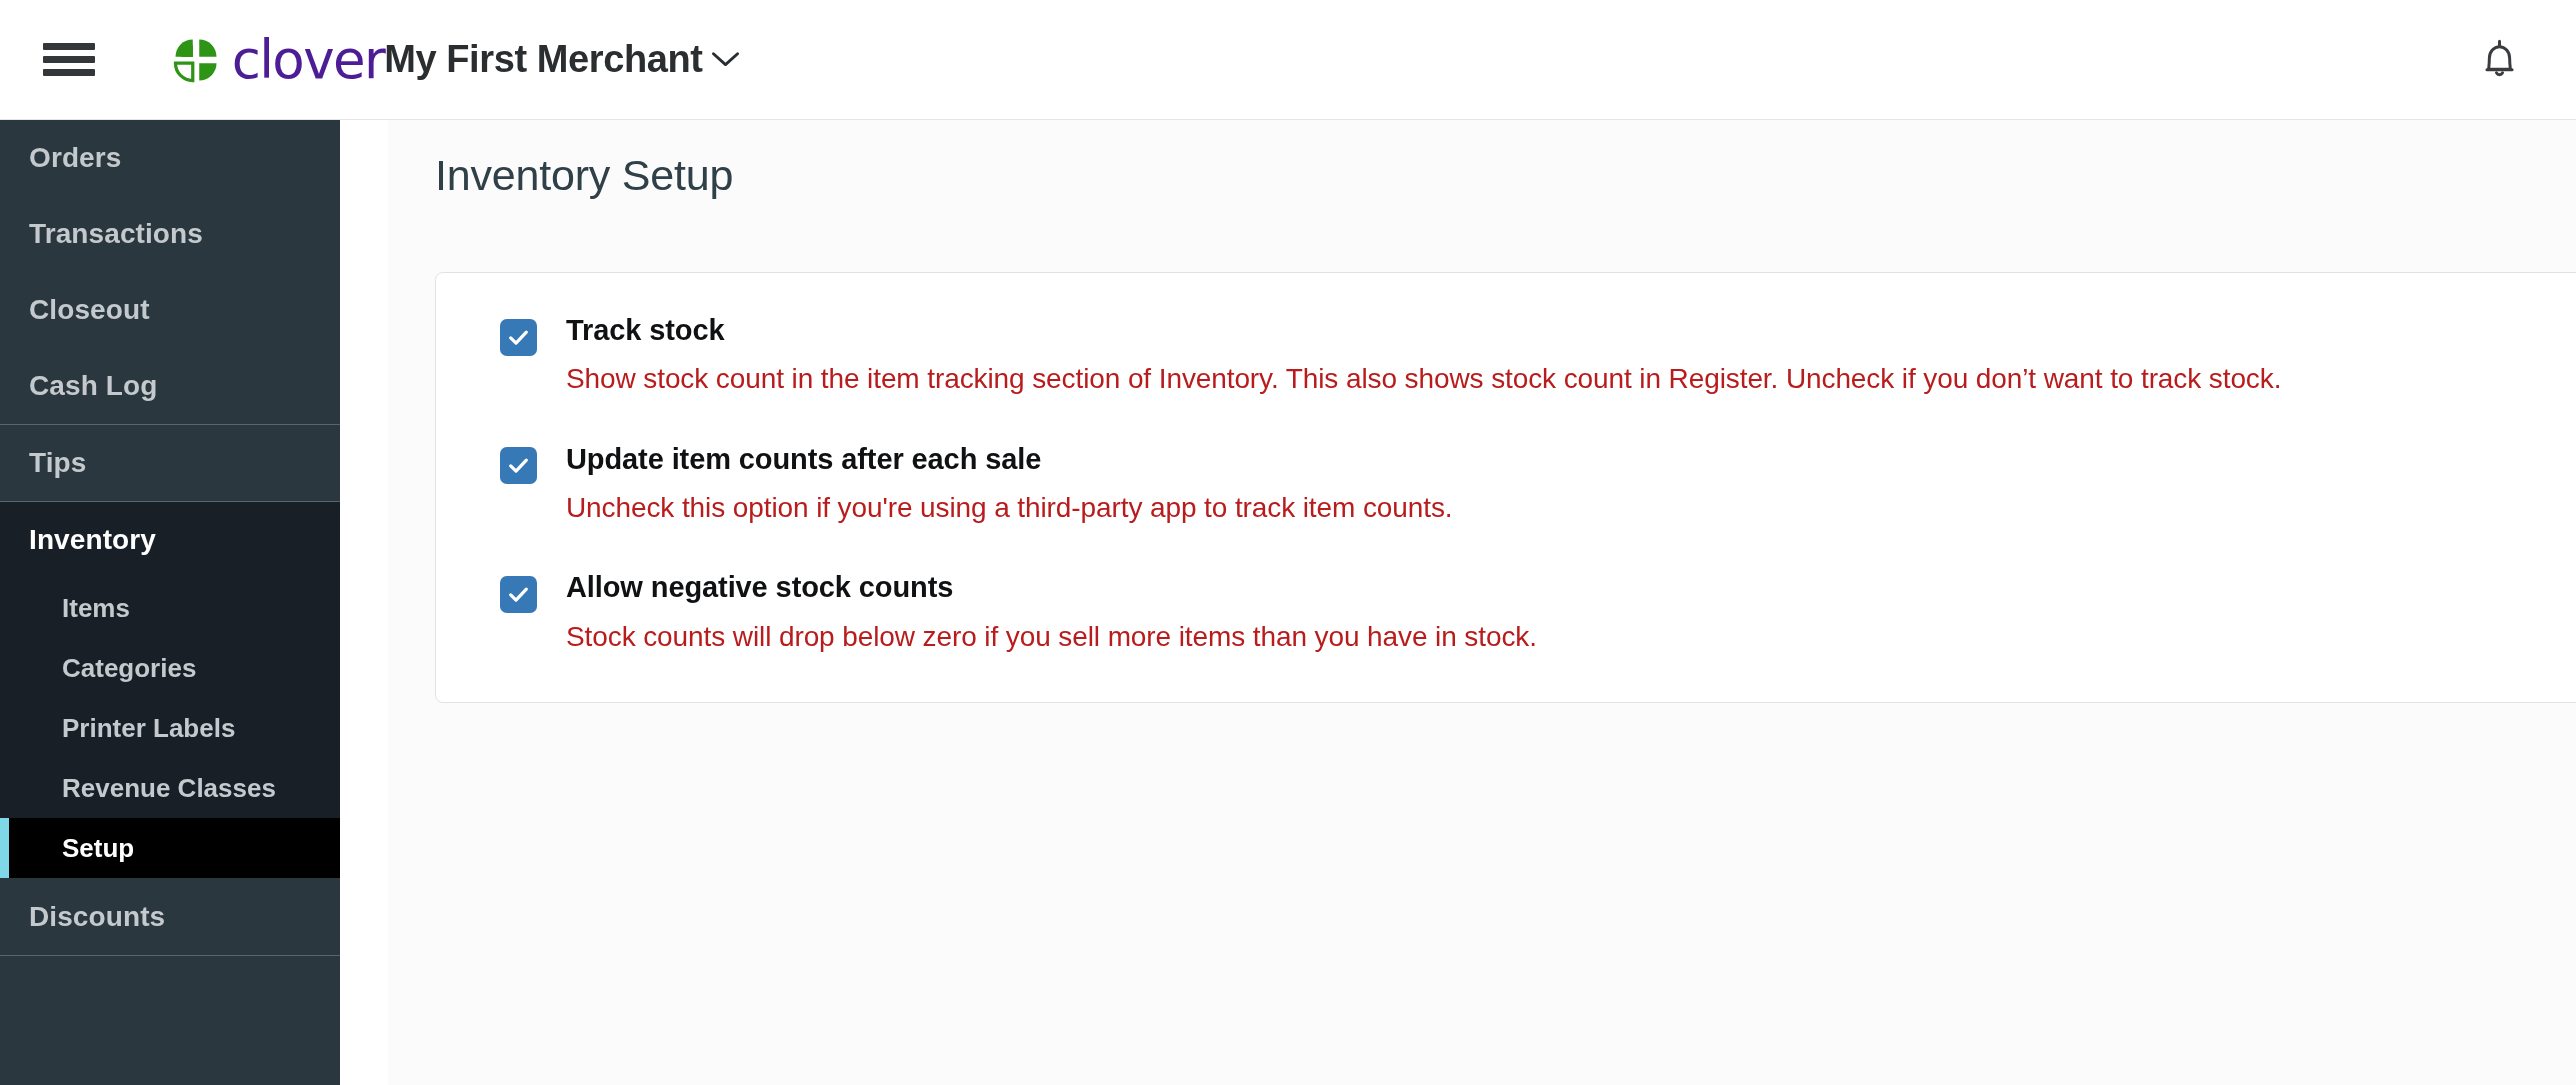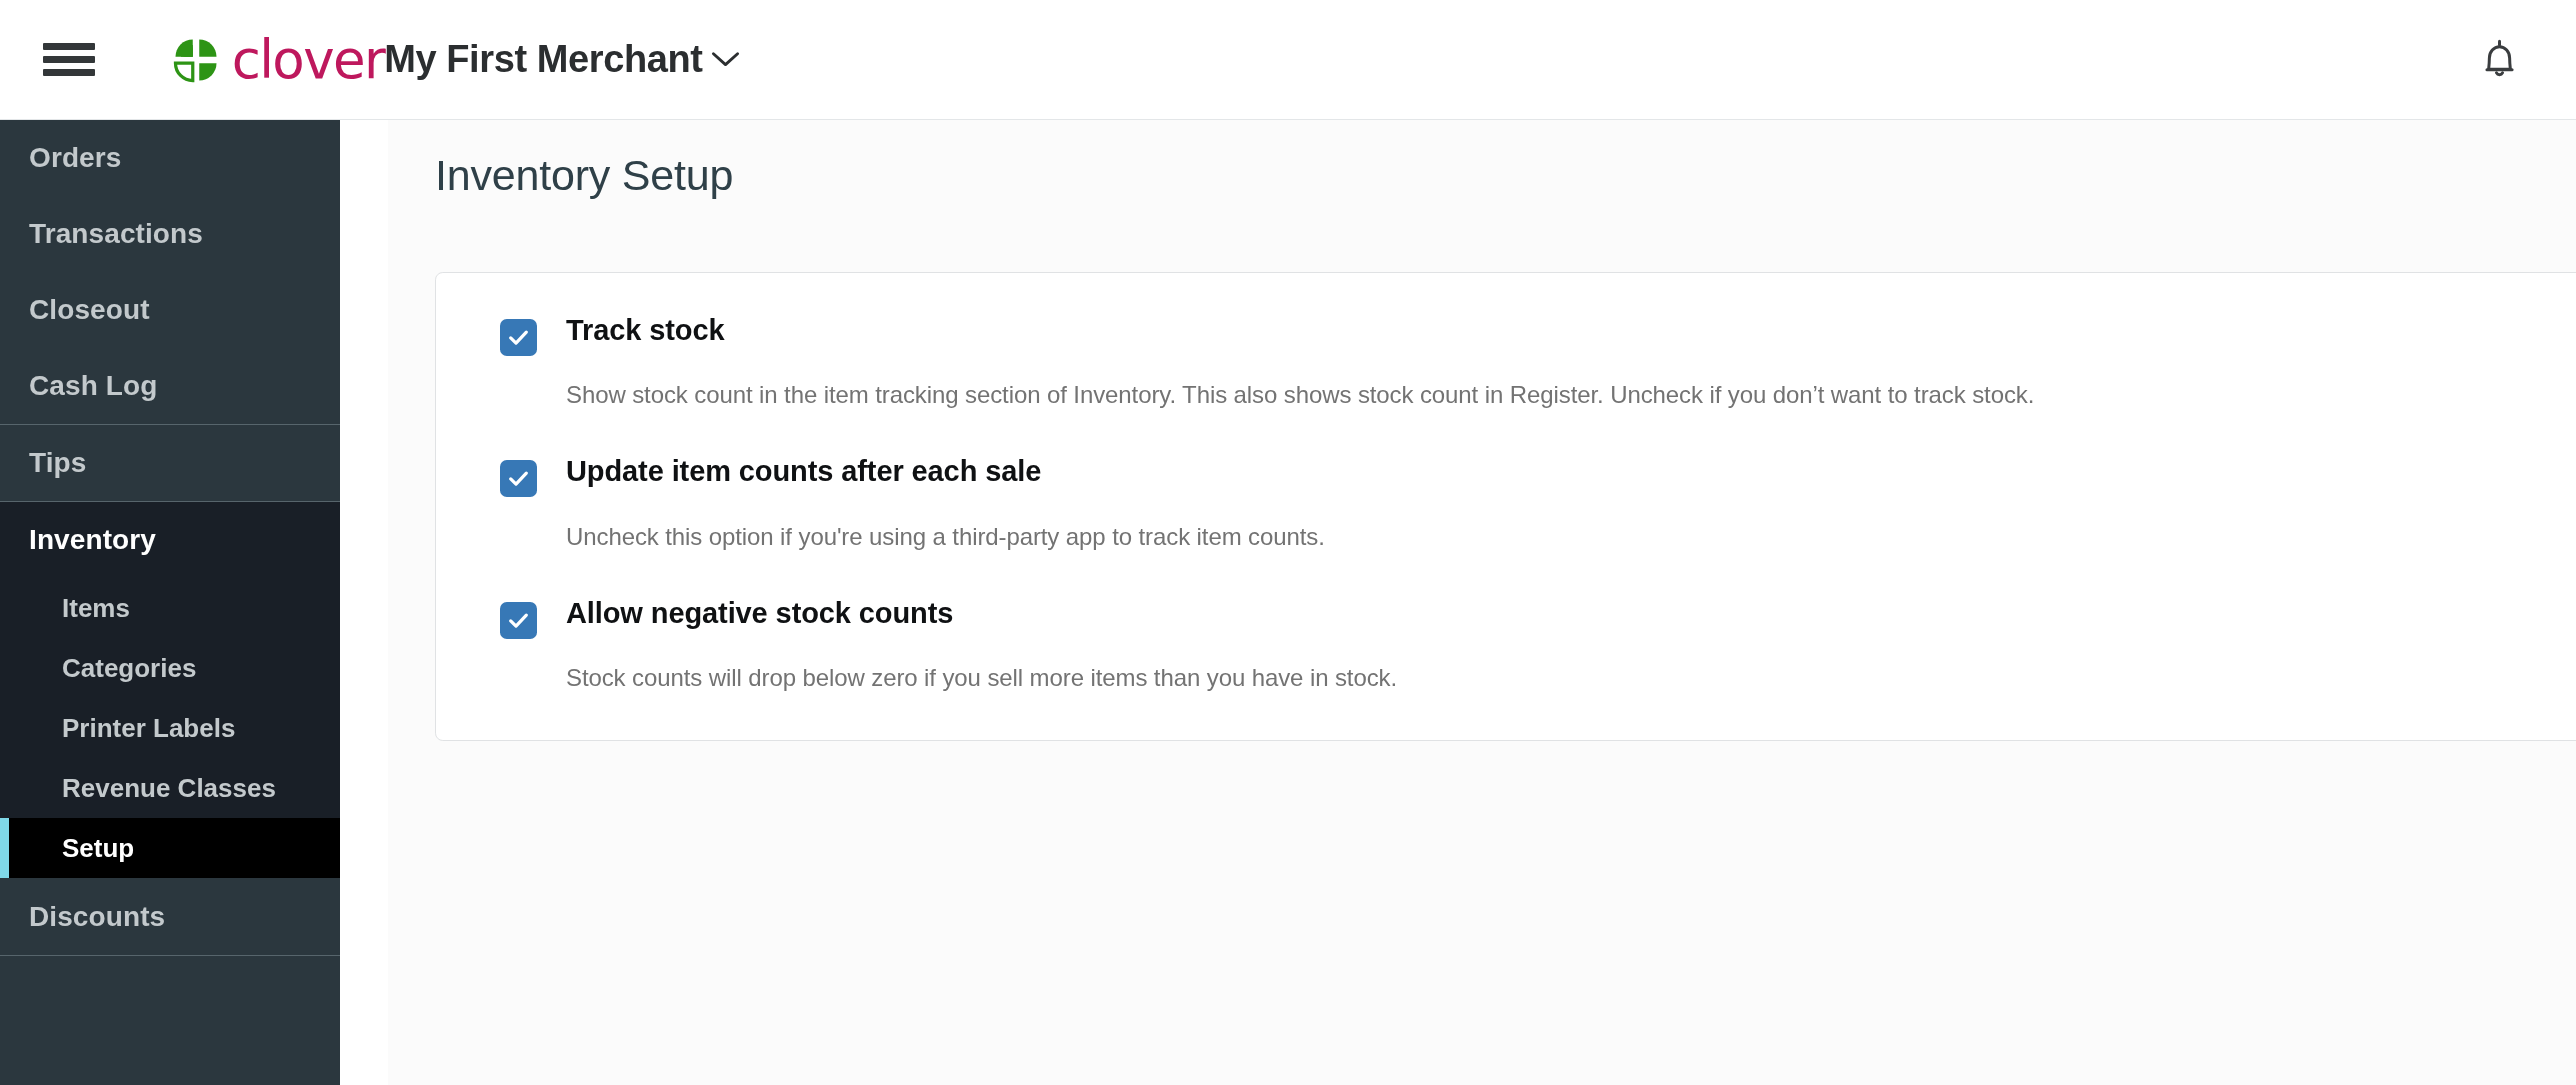--- a/index.html
+++ b/index.html
@@ -46,21 +46,21 @@
     margin-left: 70px;
     display: flex;
     align-items: center;
     gap: 8.7px;
     cursor: pointer;
   }
   #clover-mark { width: 54px; height: 54px; display:block; }
   #clover-word {
     font-size: 53px;
     letter-spacing: -1.6px;
-    color: #be185d;
+    color: #4c1d95;
     font-weight: 400;
     line-height: 1;
     font-family: "DejaVu Sans", sans-serif;
   }
 
   #merchant-switcher {
     display: flex;
     align-items: center;
     gap: 8px;
     cursor: pointer;
@@ -185,24 +185,24 @@
 
   .setting-text { margin-left: 29px; }
   .setting-label {
     font-size: 29px;
     font-weight: 700;
     color: #0f1113;
     line-height: 1.25;
     letter-spacing: -0.1px;
   }
   .setting-desc {
-    margin-top: 31px;
-    font-size: 24px;
+    margin-top: 13px;
+    font-size: 28px;
     font-weight: 400;
-    color: #737373;
+    color: #b91c1c;
     line-height: 1.3;
     letter-spacing: -0.1px;
   }
 </style>
 </head>
 <body>
 
 <div id="topbar">
 
   <div id="hamburger-btn">

